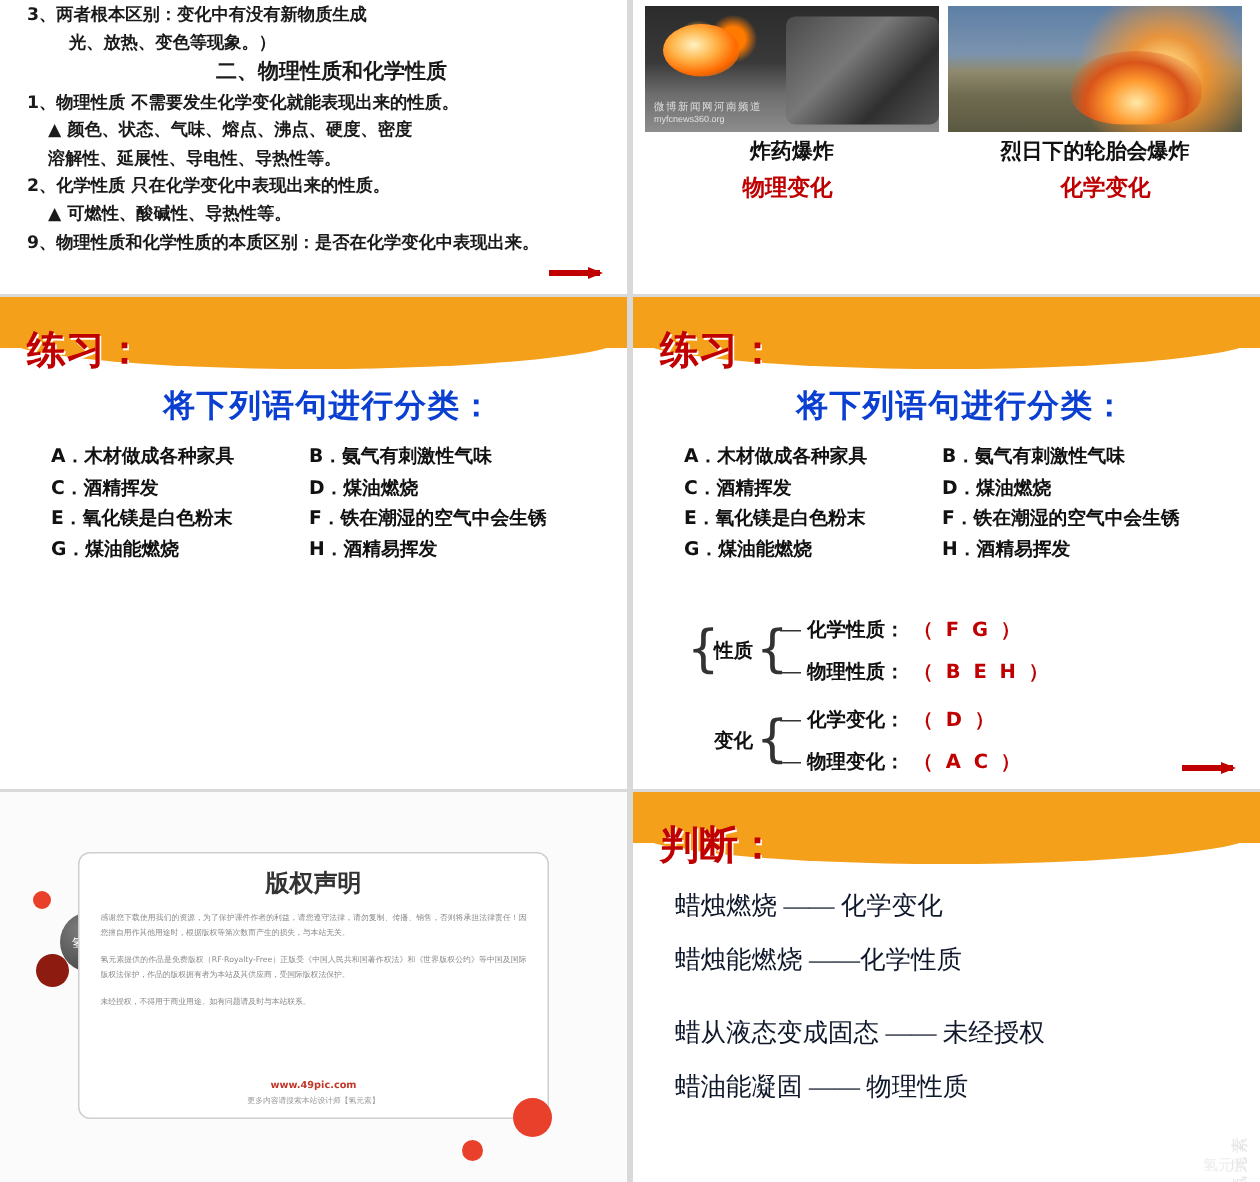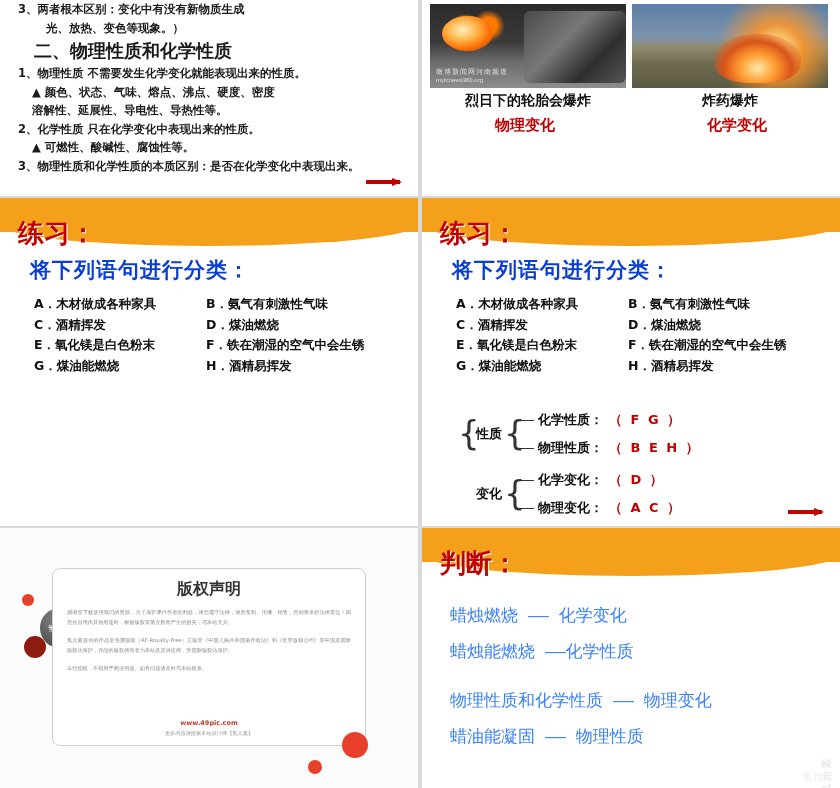--- a/index.html
+++ b/index.html
@@ -23,21 +23,21 @@
     overflow:hidden;
   }
 
   
   .s1{padding:2px 10px 0 10px;box-sizing:border-box;}
   .s1 p{margin:0 0 3px 0;color:#1a1a1a;font-size:11.5px;line-height:1.35;
         font-family:"DejaVu Sans", sans-serif;font-weight:bold;}
   .s1 .ind1{margin-left:8px;}
   .s1 .ind2{margin-left:22px;}
   .s1 .ind3{margin-left:36px;}
-  .s1 .head{margin-left:24px;font-size:18px;}
+  .s1 .head{margin-left:24px;font-size:14px;text-align:center;}
   .arrow-right{
     position:absolute;right:18px;bottom:12px;
     width:34px;height:0;border-top:4px solid #c00000;
   }
   .arrow-right:after{
     content:"";position:absolute;right:-2px;top:-6px;
     border-left:10px solid #c00000;
     border-top:4px solid transparent;
     border-bottom:4px solid transparent;
   }
@@ -98,20 +98,21 @@
     position:absolute;left:18px;top:18px;z-index:3;
     font-size:26px;color:#c00000;font-weight:bold;
     font-family:"DejaVu Sans", sans-serif;
     text-shadow:1px 1px 0 #ffffff;
   }
   .exer-title{
     position:absolute;left:30px;top:58px;right:10px;
     font-size:21px;color:#0a3fd1;font-weight:bold;
     font-family:Liberation Mono, monospace;
     letter-spacing:1px;
+    text-align:center;
   }
   .items{
     position:absolute;left:34px;top:96px;right:12px;
     font-size:12.5px;color:#111;line-height:1.65;
     font-family:"DejaVu Sans", sans-serif;font-weight:bold;
   }
   .items .row{display:flex;}
   .items .c1{width:172px;}
   .items .c2{flex:1;}
 
@@ -157,22 +158,22 @@
   .badge{
     position:absolute;left:22px;top:34px;width:40px;height:40px;border-radius:50%;
     background:radial-gradient(circle at 34% 30%, #7c7c7c, #3b3b3b);
     color:#fff;font-size:8px;display:flex;align-items:center;justify-content:center;
     font-family:"DejaVu Sans", sans-serif;
   }
   .corner-dots{position:absolute;right:46px;bottom:10px;width:70px;height:48px;}
 
   
   .judge-list{
-    position:absolute;left:28px;top:76px;right:10px;
-    font-family:Liberation Mono, monospace;color:#3b82f6;
+    position:absolute;left:28px;top:64px;right:10px;
+    font-family:Liberation Serif, serif;color:#0f172a;
   }
   .judge-list .jl{font-size:17px;margin-bottom:13px;}
   .judge-list .jl.gap{margin-top:26px;}
   .wm-side{
     position:absolute;right:6px;bottom:34px;
     color:#e3e3e3;font-size:11px;letter-spacing:2px;
     transform:rotate(-90deg);transform-origin:right bottom;
     font-family:"DejaVu Sans", sans-serif;
   }
   .wm-corner{
@@ -186,38 +187,38 @@
 <div class="grid">
 
   <div class="slide s1">
     <p class="ind1">3、两者根本区别：变化中有没有新物质生成</p>
     <p class="ind3">光、放热、变色等现象。）</p>
     <p class="head">二、物理性质和化学性质</p>
     <p class="ind1">1、物理性质      不需要发生化学变化就能表现出来的性质。</p>
     <p class="ind2">▲   颜色、状态、气味、熔点、沸点、硬度、密度</p>
     <p class="ind2">溶解性、延展性、导电性、导热性等。</p>
     <p class="ind1">2、化学性质       只在化学变化中表现出来的性质。</p>
-    <p class="ind2">▲ 可燃性、酸碱性、腐蚀性等。</p>
-    <p class="ind1">3、物理性质和化学性质的本质区别：是否在化学变化中表现出来。</p>
+    <p class="ind2">▲ 可燃性、酸碱性、导热性等。</p>
+    <p class="ind1">9、物理性质和化学性质的本质区别：是否在化学变化中表现出来。</p>
     <div class="arrow-right"></div>
   </div>
 
   <div class="slide s2">
     <div class="img-row">
       <div class="photo tire">
         <div class="wm">
           <div class="wm-big">微博新闻网河南频道</div>
           <div>myfcnews360.org</div>
         </div>
       </div>
       <div class="photo blast"></div>
     </div>
     <div class="cap-row">
+      <div class="cap">炸药爆炸</div>
       <div class="cap">烈日下的轮胎会爆炸</div>
-      <div class="cap">炸药爆炸</div>
     </div>
     <div class="cap2-row">
       <div class="cap2">物理变化</div>
       <div class="cap2">化学变化</div>
     </div>
   </div>
 
   <div class="slide s3">
     <div class="band"></div>
     <div class="band-label">练习：</div>
@@ -329,20 +330,20 @@
       <div class="dot red" style="left:6px;top:28px;width:14px;height:14px;"></div>
     </div>
   </div>
 
   <div class="slide s6">
     <div class="band"></div>
     <div class="band-label">判断：</div>
     <div class="judge-list">
       <div class="jl">蜡烛燃烧 ——  化学变化</div>
       <div class="jl">蜡烛能燃烧 ——化学性质</div>
-      <div class="jl gap">物理性质和化学性质  —— 物理变化</div>
+      <div class="jl gap">蜡从液态变成固态  —— 未经授权</div>
       <div class="jl">蜡油能凝固 —— 物理性质</div>
     </div>
     <div class="wm-side">氢元素</div>
     <div class="wm-corner">氢元素</div>
   </div>
 
 </div>
 
 </body></html>

